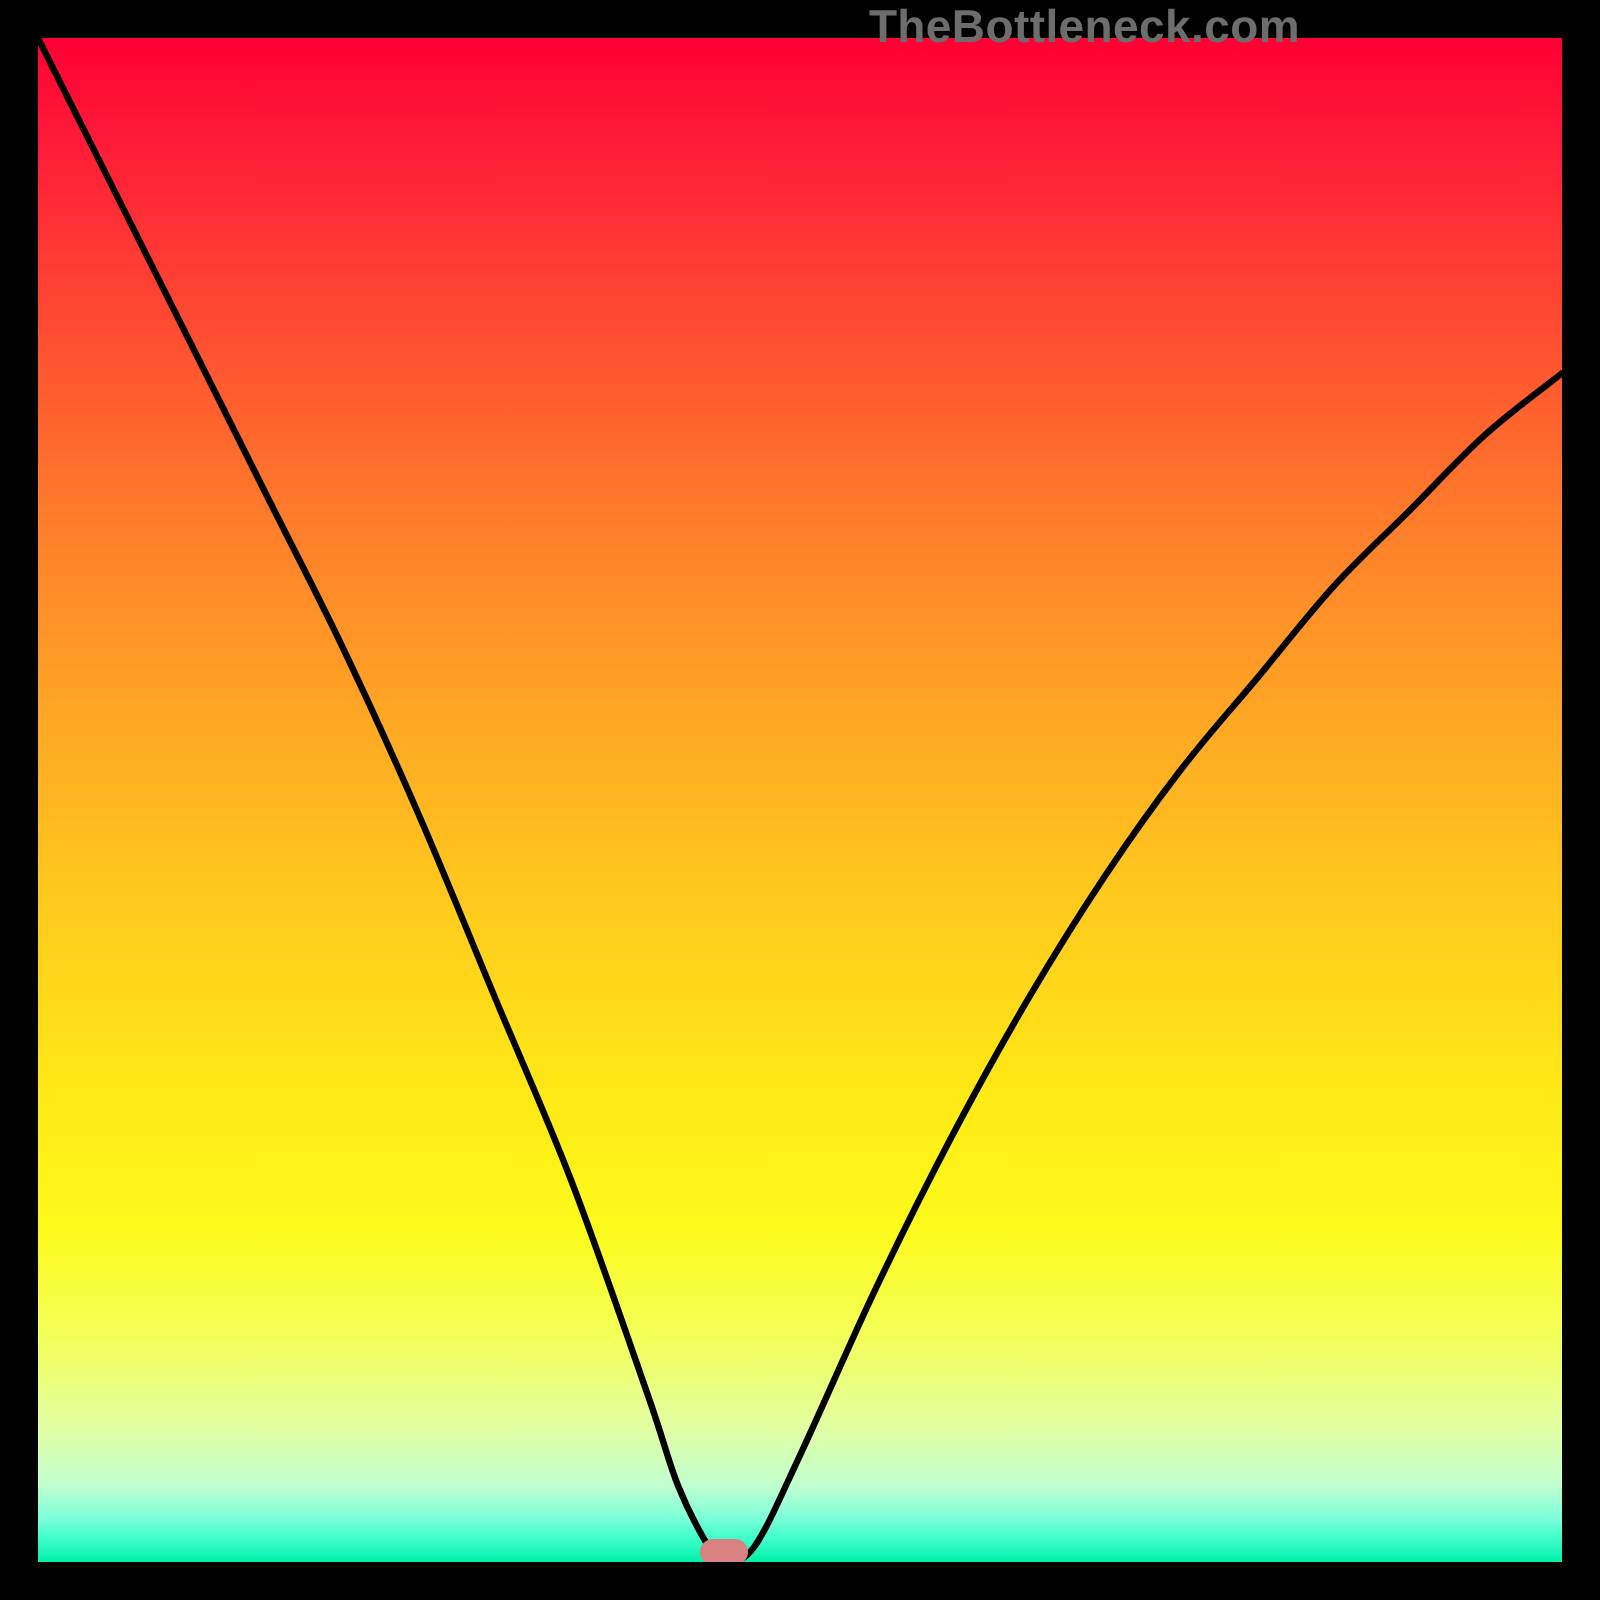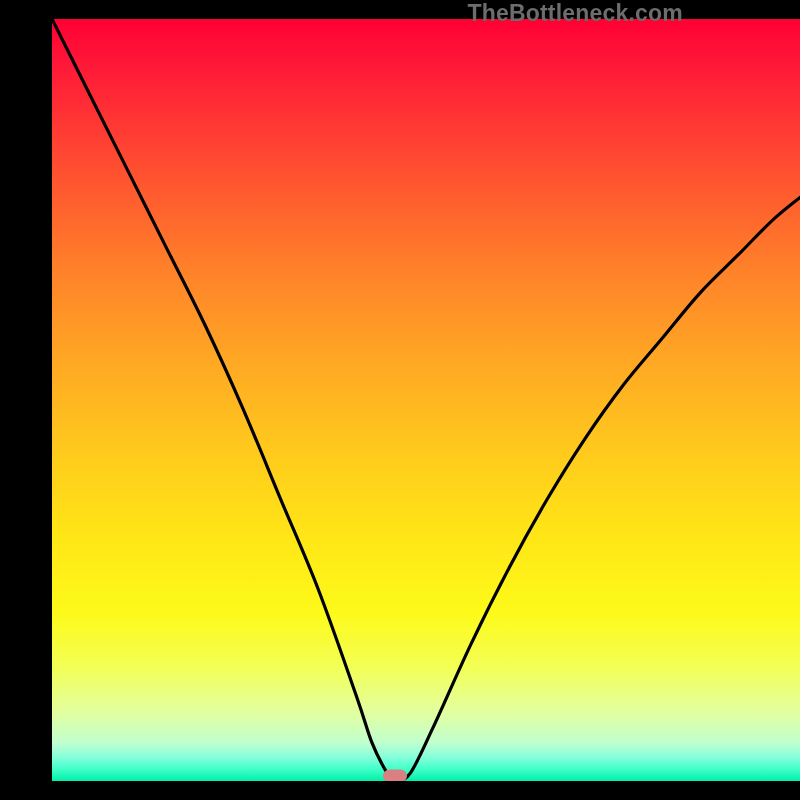--- a/index.html
+++ b/index.html
@@ -9,21 +9,20 @@
     height: 800px;
     background: #000;
     overflow: hidden;
     font-family: Arial, Helvetica, sans-serif;
   }
   .frame {
     position: relative;
     width: 656px;
     height: 800px;
     background: #000;
-    margin-left: 33px;
   }
   .plot-area {
     position: absolute;
     left: 19px;
     top: 19px;
     width: 762px;
     height: 762px;
     overflow: hidden;
   }
   .gradient {

